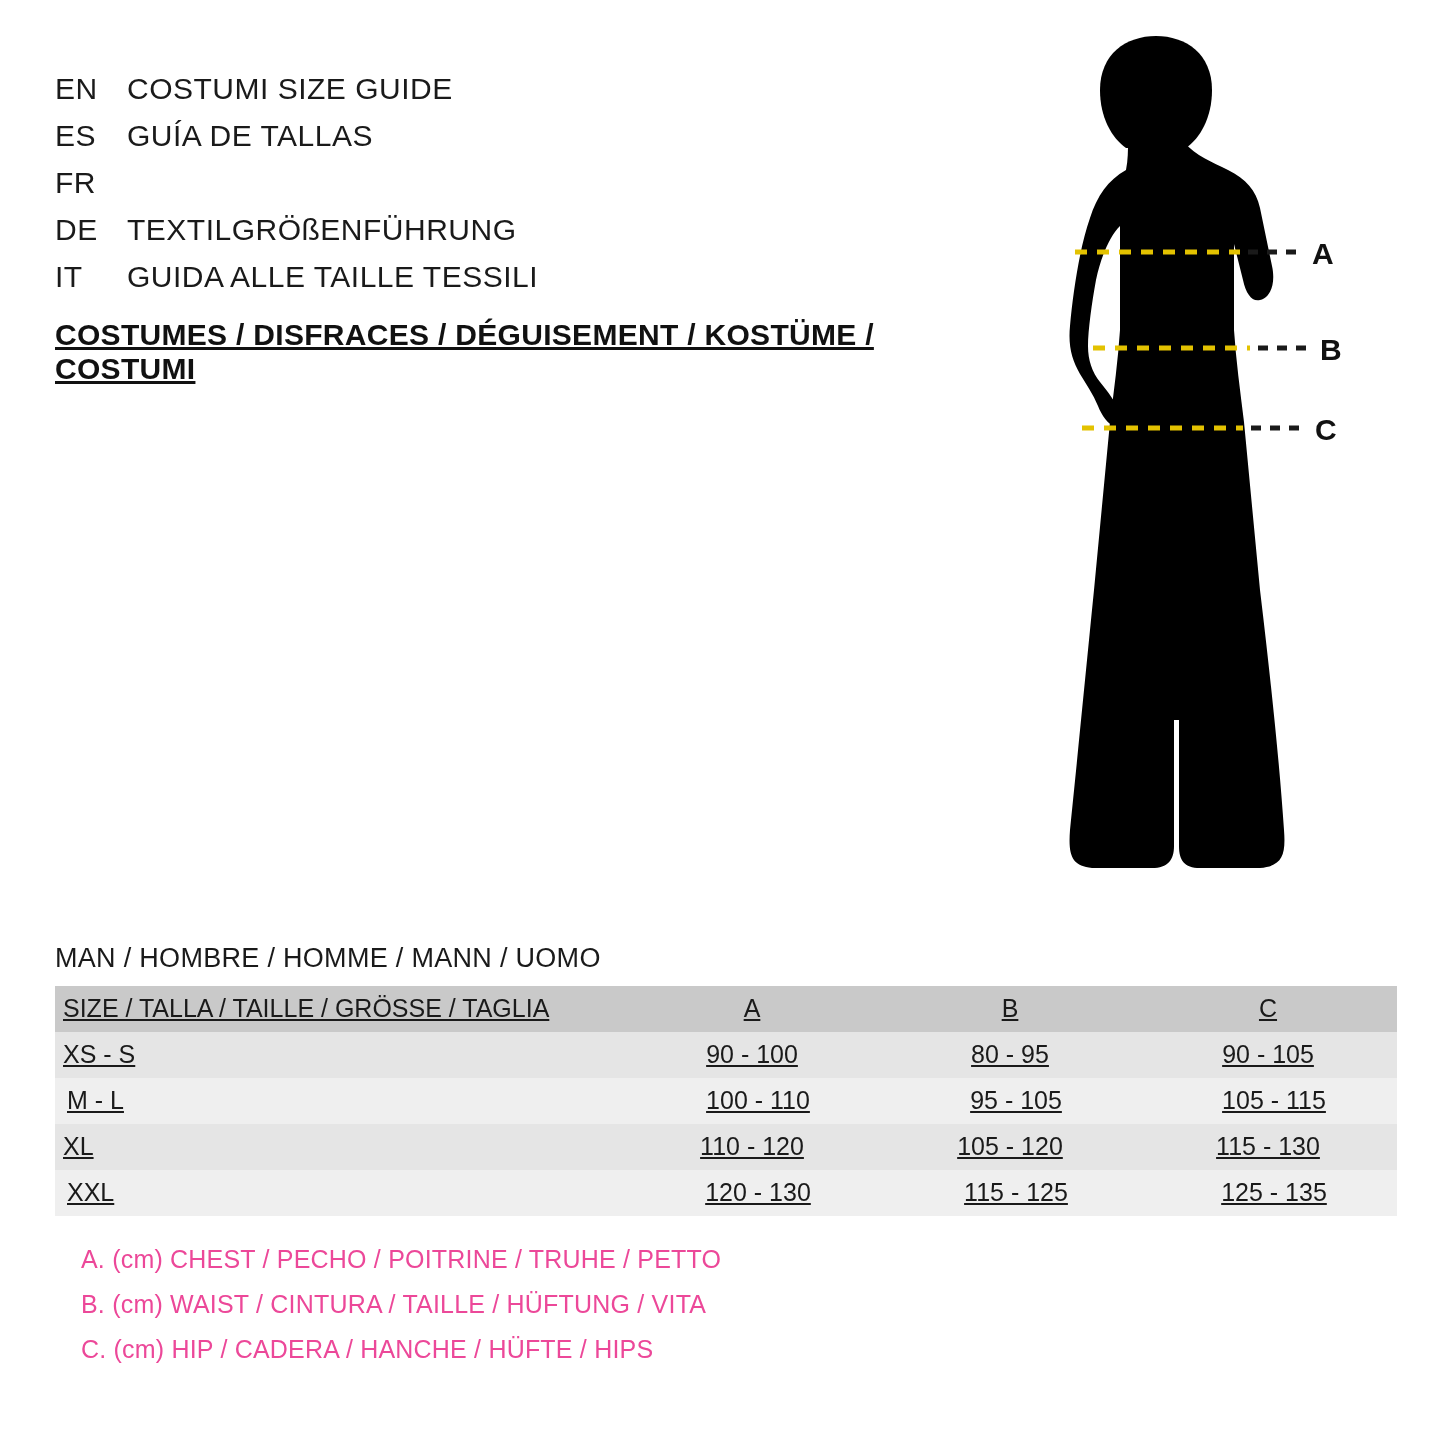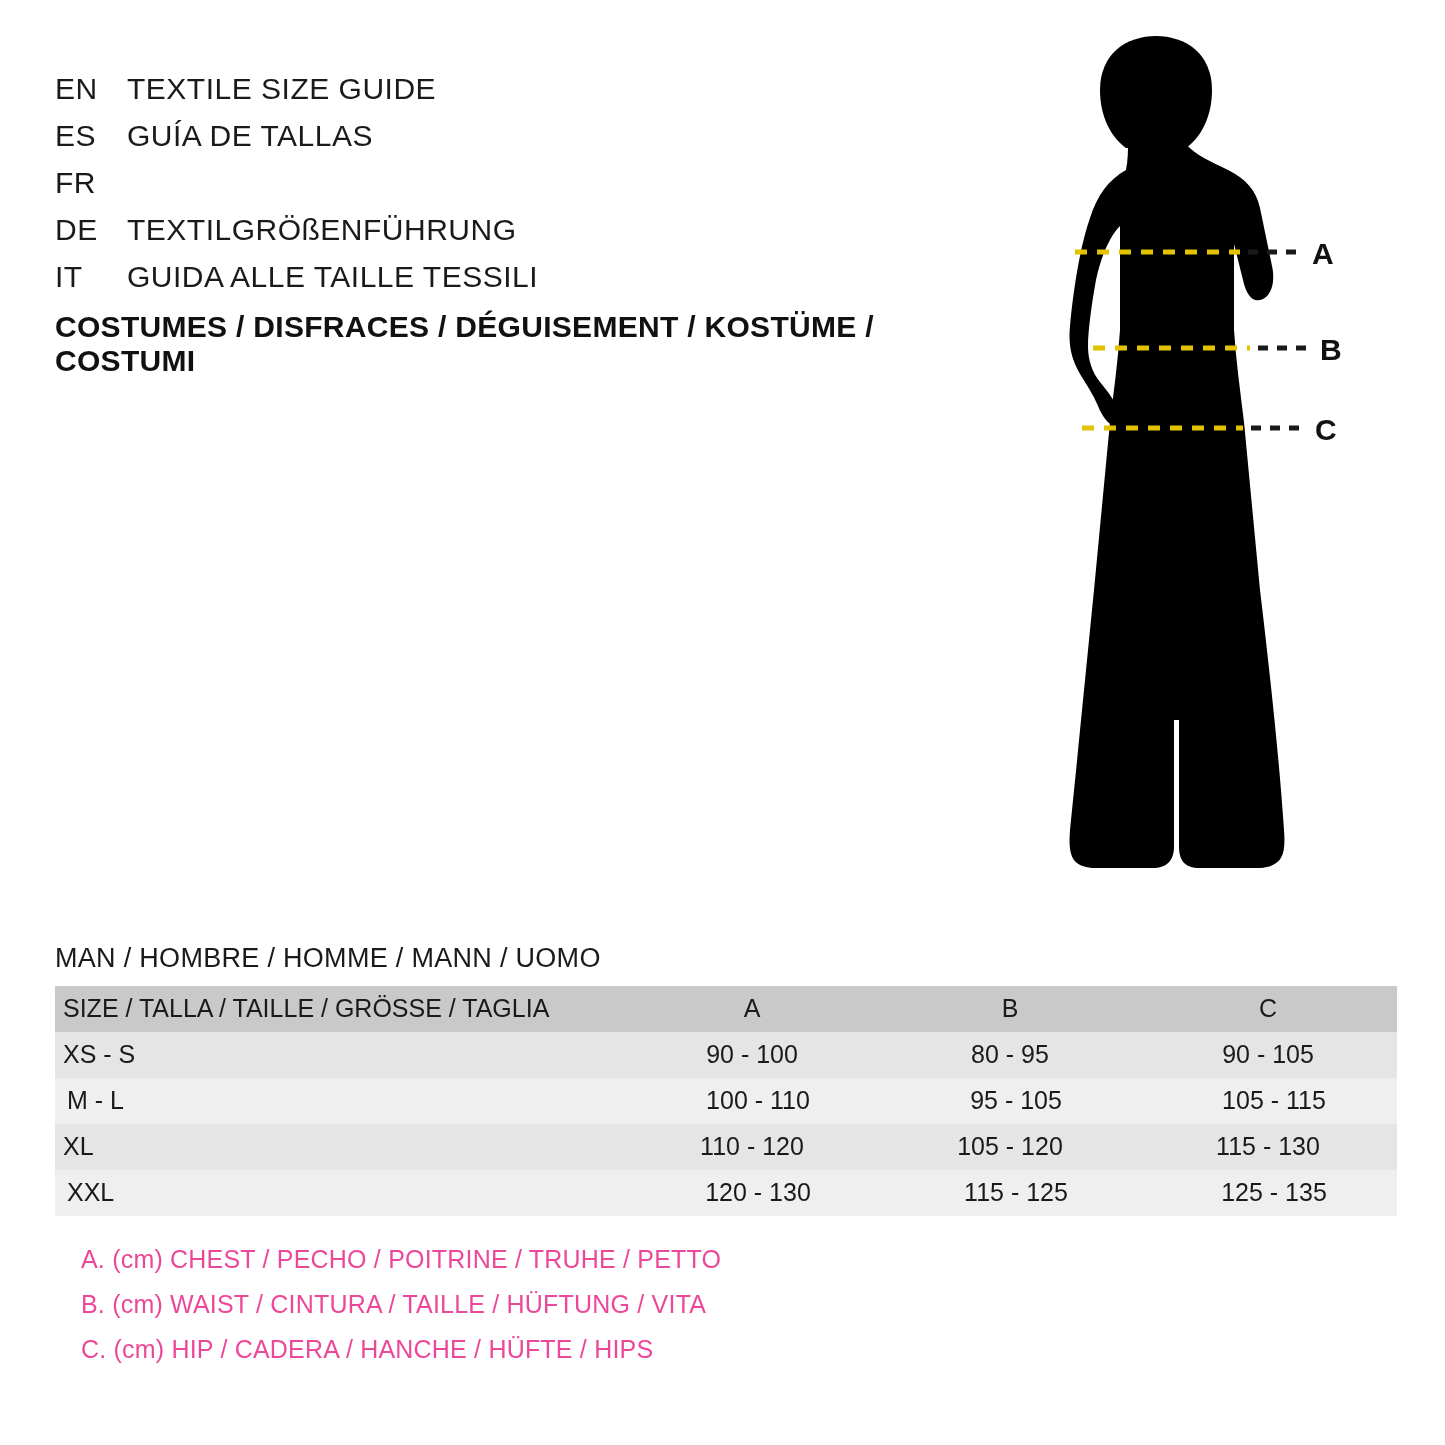--- a/index.html
+++ b/index.html
@@ -33,25 +33,26 @@
   }
   .lang-code {
     width: 72px;
     flex: 0 0 72px;
     font-size: 30px;
   }
   .lang-text {
     font-size: 30px;
   }
   .costumes-line {
-    margin-top: 16px;
+    margin-top: 24px;
     font-size: 30px;
     font-weight: bold;
     letter-spacing: 0.3px;
     color: #111111;
+    text-decoration: underline;
   }
 
   
   .figure-wrap {
     position: absolute;
     left: 960px;
     top: 30px;
     width: 440px;
     height: 880px;
   }
@@ -76,20 +77,21 @@
     border-collapse: collapse;
     width: 1335px;
     table-layout: fixed;
   }
   table.size-table th,
   table.size-table td {
     font-size: 25px;
     font-weight: normal;
     padding: 8px 0 9px 0;
     color: #1a1a1a;
+    text-decoration: underline;
   }
   table.size-table thead th {
     background: #c9c9c9;
   }
   table.size-table th.col-label,
   table.size-table td.col-label {
     text-align: left;
     padding-left: 8px;
     width: 560px;
   }
@@ -120,21 +122,21 @@
     letter-spacing: 0.2px;
     margin-left: 26px;
   }
 </style>
 </head>
 <body>
 
 <div class="header">
   <div class="lang-row">
     <span class="lang-code">EN</span>
-    <span class="lang-text">TEXTILE SIZE GUIDE</span>
+    <span class="lang-text">COSTUMI SIZE GUIDE</span>
   </div>
   <div class="lang-row">
     <span class="lang-code">ES</span>
     <span class="lang-text">GUÍA DE TALLAS</span>
   </div>
   <div class="lang-row">
     <span class="lang-code">FR</span>
   </div>
   <div class="lang-row">
     <span class="lang-code">DE</span>

